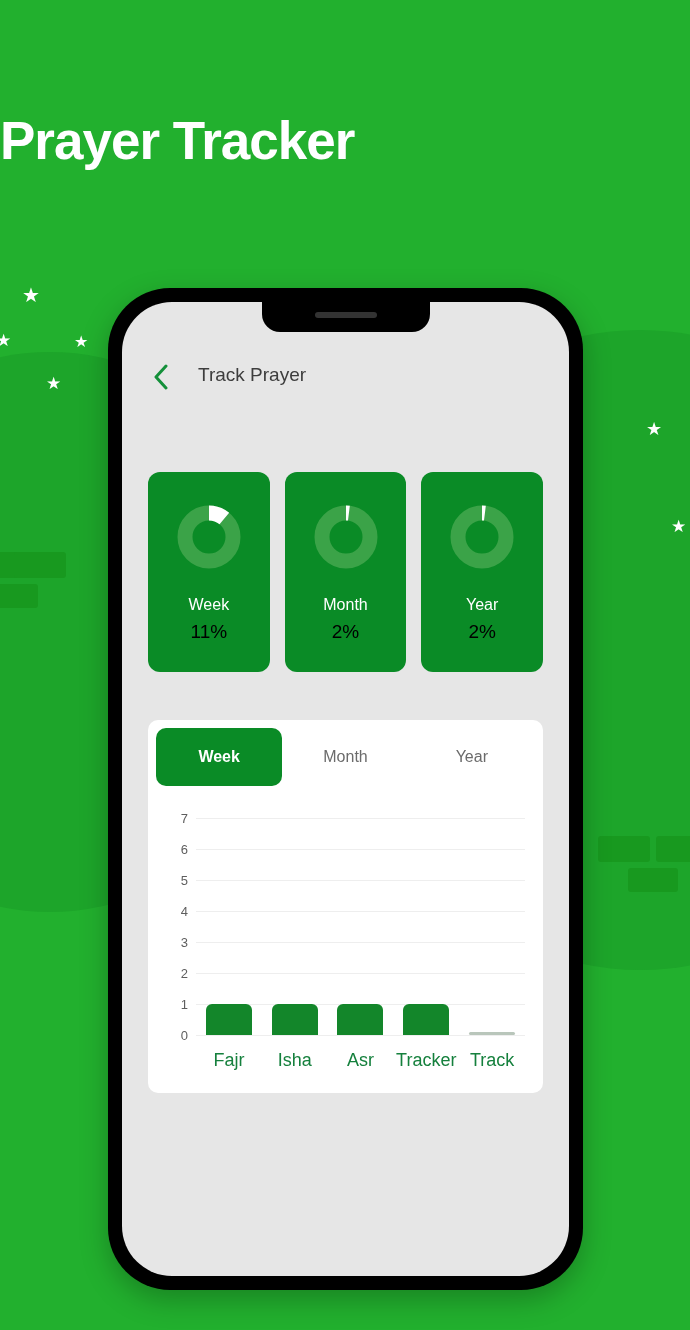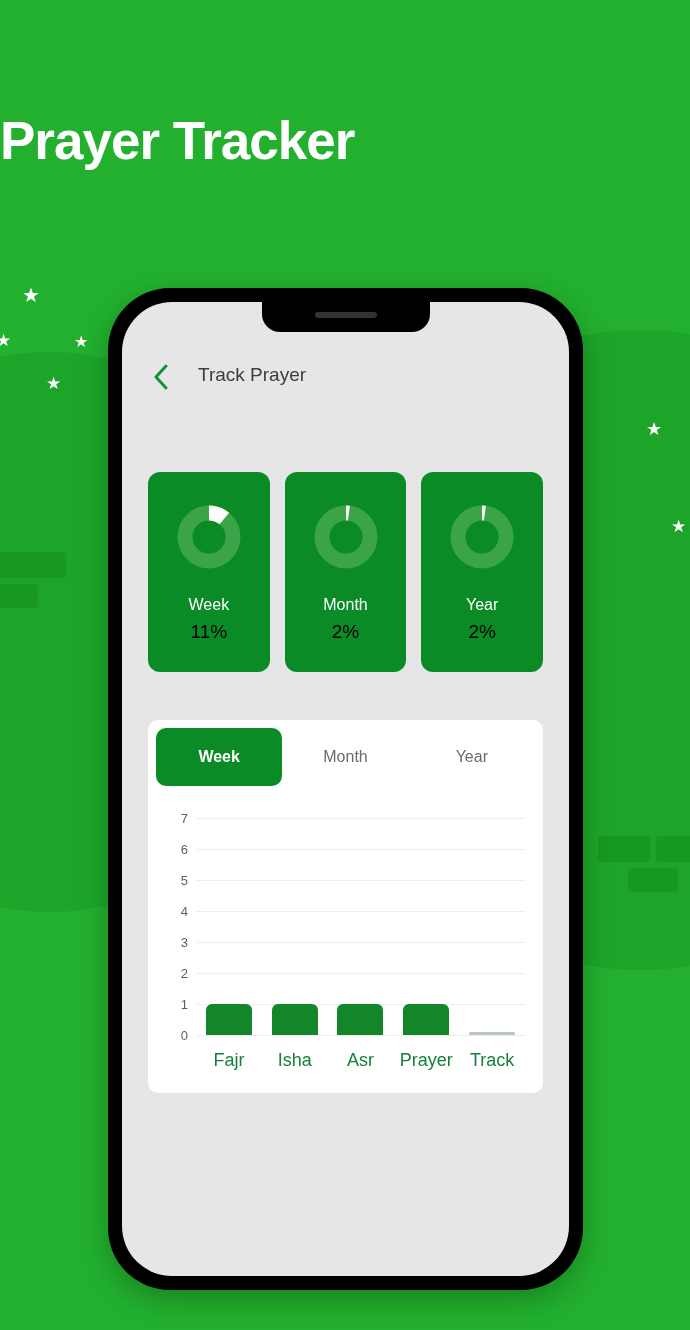--- a/index.html
+++ b/index.html
@@ -328,20 +328,20 @@
               </div>
               <div class="bar-slot">
                 <div class="bar zero" title="Isha: 0"></div>
               </div>
             </div>
           </div>
         <div class="xlabels" id="xlabels">
             <div class="xlabel">Fajr</div>
             <div class="xlabel">Isha</div>
             <div class="xlabel">Asr</div>
-            <div class="xlabel">Prayer</div>
+            <div class="xlabel">Tracker</div>
             <div class="xlabel">Track</div>
           </div>
       </div>
     </div>
 
   </div>
 </div>
 
 </body></html>

